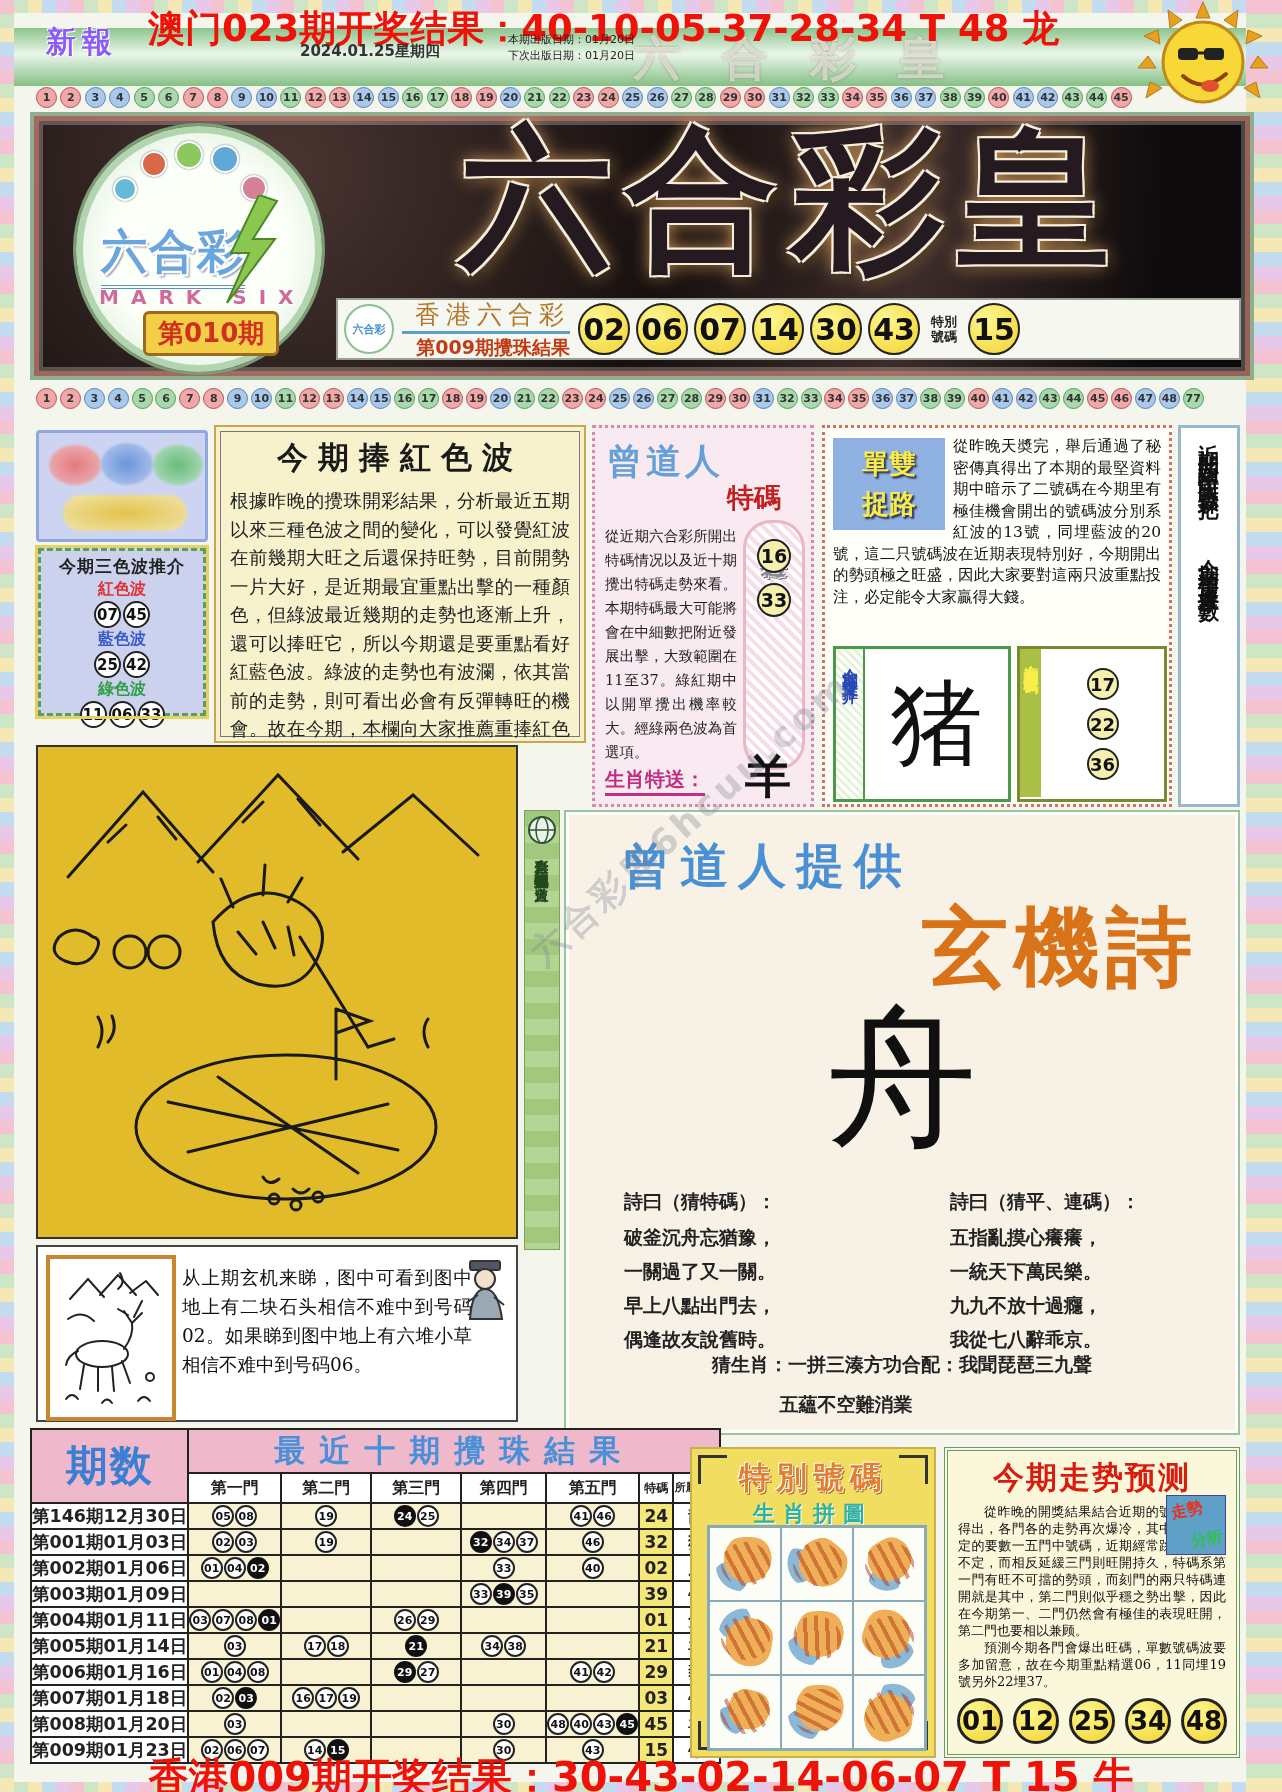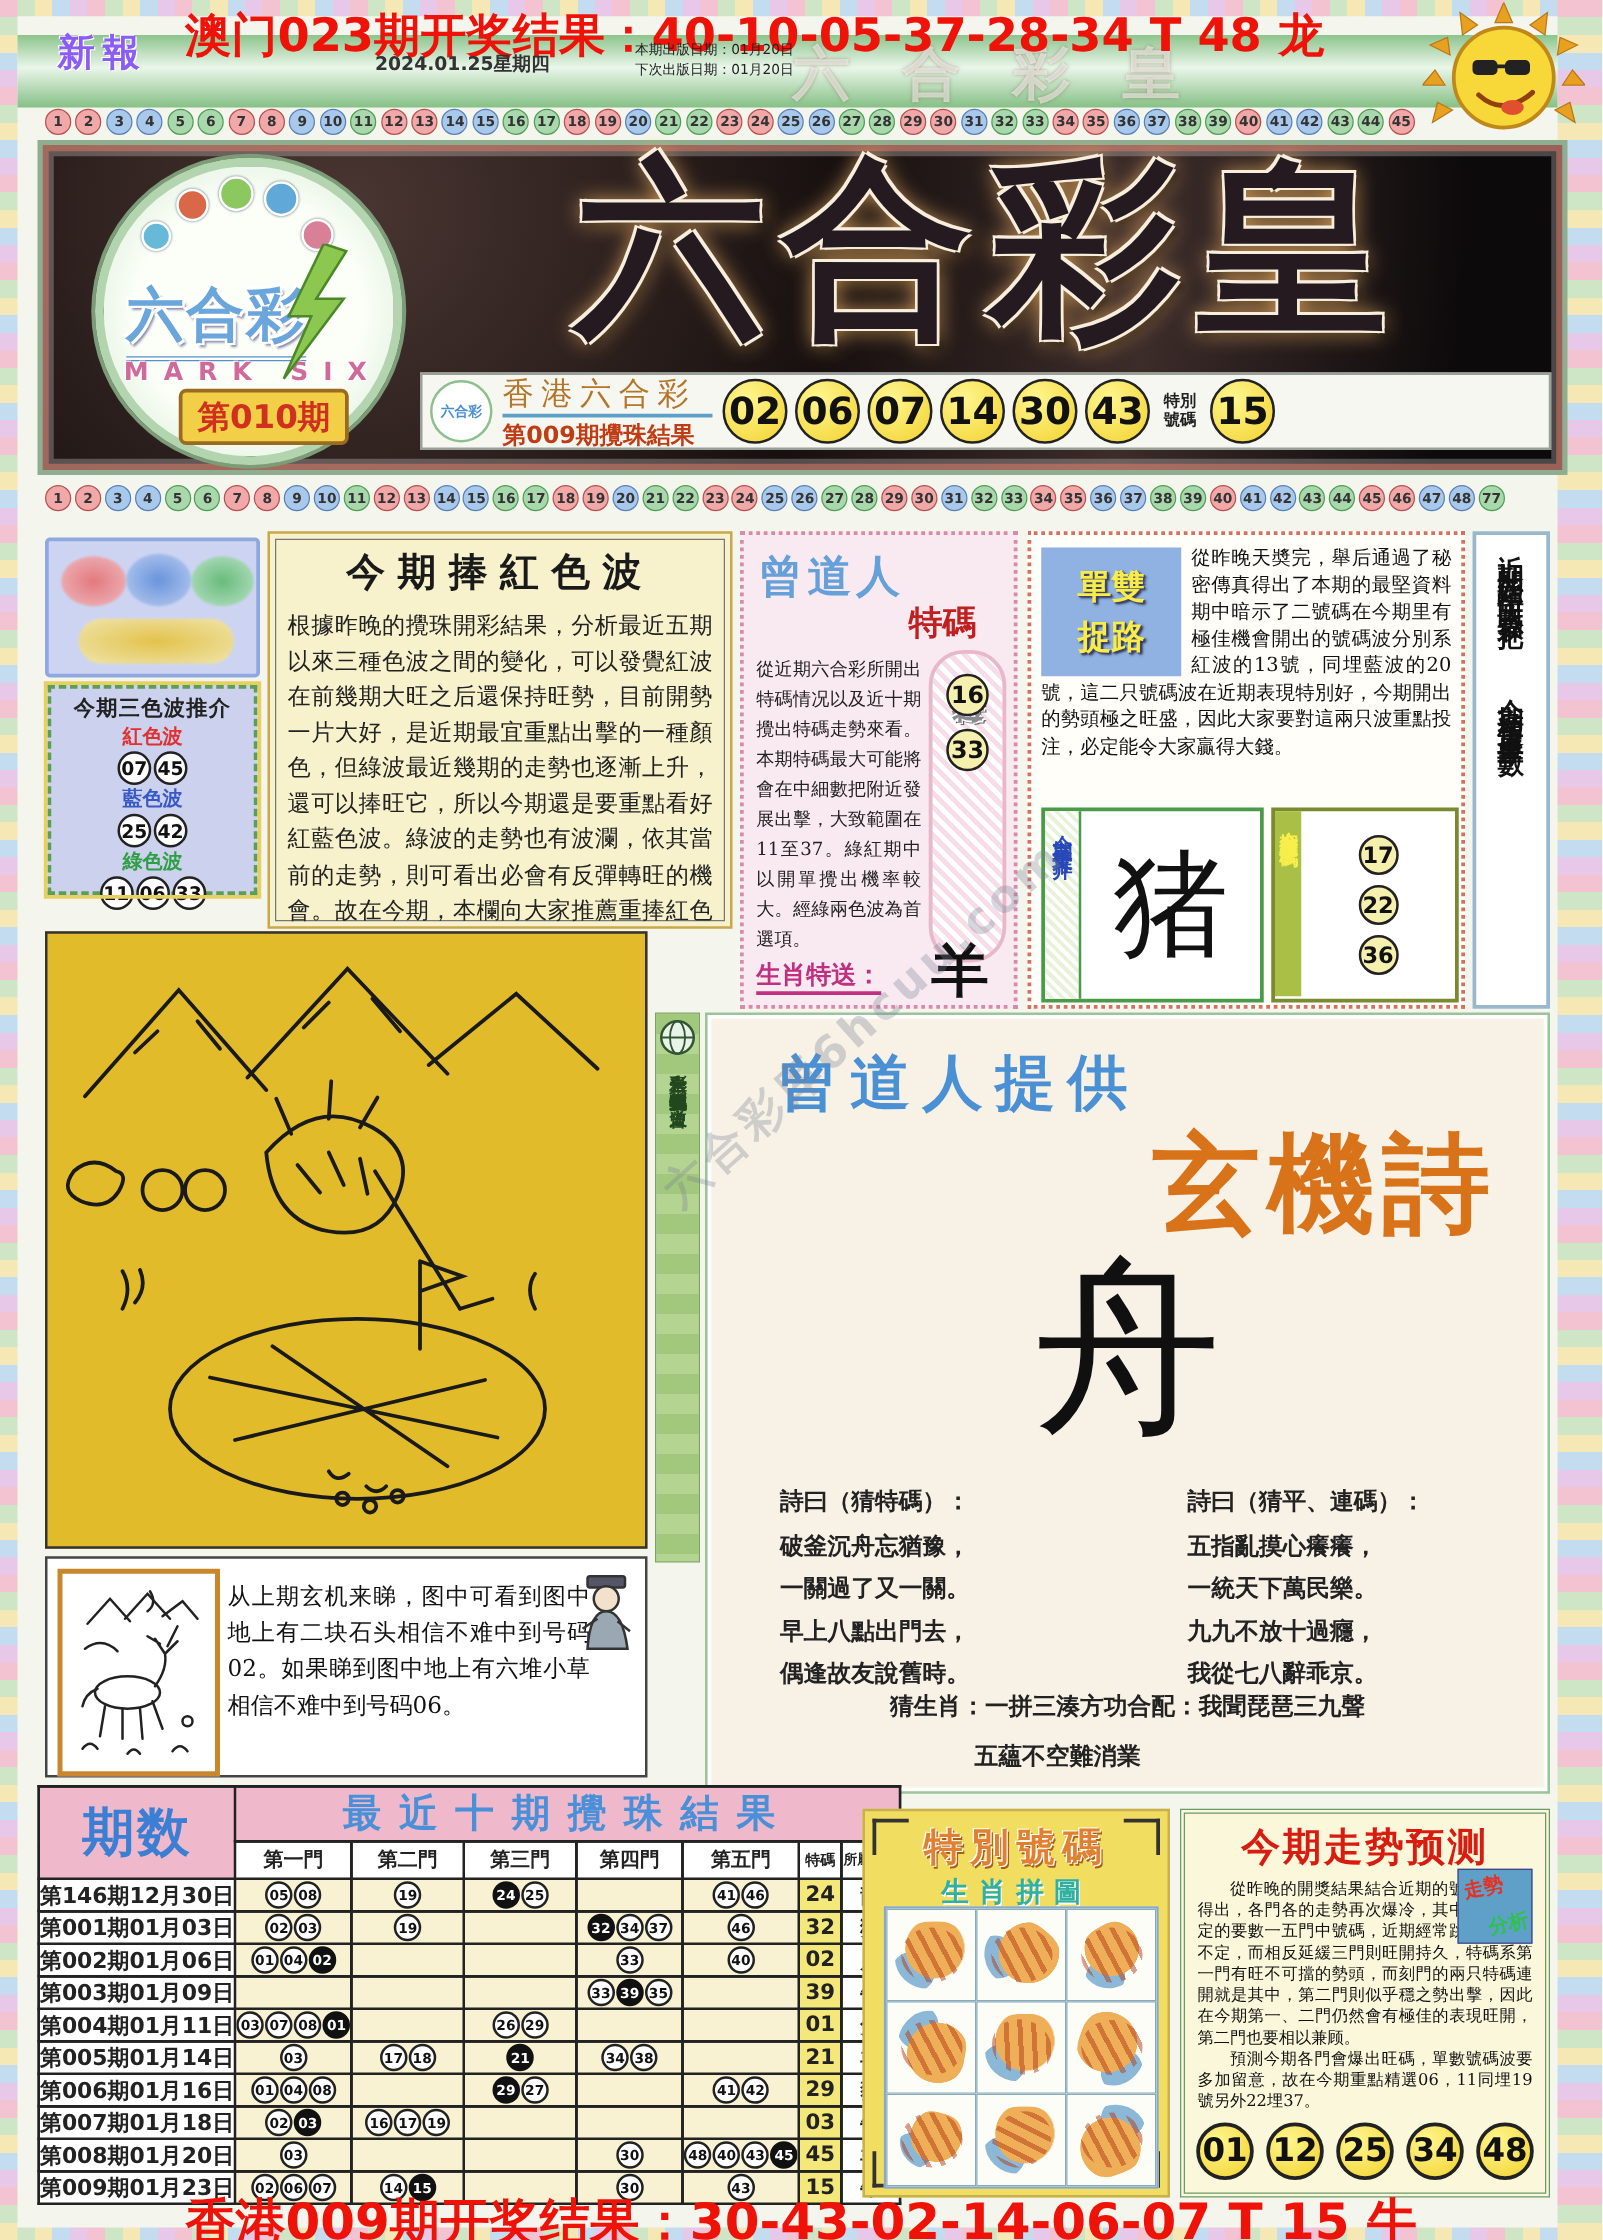--- a/index.html
+++ b/index.html
@@ -48,21 +48,21 @@
   .dot{position:absolute;border-radius:50%;border:2px solid #fff;box-shadow:0 0 2px #567;}
   .badge010{position:absolute;left:60px;top:178px;background:#f2cf46;border:3px solid #9a6a20;border-radius:6px;
         padding:2px 12px;font-size:26px;font-weight:bold;color:#d03020;}
   .main-title{position:absolute;left:300px;top:-18px;width:915px;text-align:center;font-size:152px;font-weight:bold;
         font-family:"DejaVu Serif",serif;color:#241a20;letter-spacing:14px;
         text-shadow:-2px -2px 0 #f8eedd,2px 2px 0 #f8eedd,-2px 2px 0 #f8eedd,2px -2px 0 #f8eedd,0 0 18px rgba(255,190,110,.9),4px 4px 6px #000;}
   .res-bar{position:absolute;left:302px;top:182px;width:905px;height:62px;background:#f7f7f2;border:2px solid #98a098;
         display:flex;align-items:center;gap:8px;padding:0 6px;box-sizing:border-box;}
   .mini-logo{width:46px;height:46px;border-radius:50%;border:2px solid #8cc08c;background:#fff;
         display:flex;align-items:center;justify-content:center;font-size:11px;color:#4a90d0;font-weight:bold;flex:0 0 auto;}
-  .res-label{width:168px;flex:0 0 auto;text-align:left;}
+  .res-label{width:168px;flex:0 0 auto;text-align:right;}
   .res-label .l1{font-size:25px;color:#b4762a;font-family:"DejaVu Serif",serif;letter-spacing:6px;border-bottom:3px solid #5aa0c8;}
   .res-label .l2{font-size:19px;font-weight:bold;color:#c03c14;margin-top:1px;}
   .sp-lbl{width:32px;font-size:13px;font-weight:bold;line-height:15px;text-align:center;white-space:pre-line;flex:0 0 auto;}
   
   .logo-box{left:36px;top:430px;width:172px;height:112px;background:#ccd4f2;border:3px solid #90a8e0;border-radius:4px;overflow:hidden;}
   .blob{position:absolute;border-radius:50%;filter:blur(1px);opacity:.85;}
   .waves-box{left:38px;top:548px;width:168px;height:168px;background:#ccd2ee;border:3px dashed #58a058;outline:3px solid #e8d060;padding:4px 2px;}
   .waves-title{font-size:17px;font-weight:bold;text-align:center;color:#222;letter-spacing:1px;}
   .wave-row{text-align:center;margin-top:1px;}
   .wave-lbl{display:block;font-size:16px;font-weight:bold;font-family:"DejaVu Serif",serif;}
@@ -75,21 +75,21 @@
   .zeng-box{left:592px;top:425px;width:222px;height:382px;background:#f9e9f1;border:3px dotted #d88aa8;}
   .zeng-title{position:absolute;left:12px;top:10px;font-size:35px;font-weight:bold;color:#66a0d8;letter-spacing:4px;}
   .te-lbl{position:absolute;left:132px;top:52px;font-size:27px;font-weight:bold;color:#c02020;font-family:"DejaVu Serif",serif;}
   .tesong{position:absolute;left:148px;top:92px;width:62px;height:250px;border:3px solid #e8b8c8;border-radius:28px;
           background:repeating-linear-gradient(45deg,#fff 0 4px,#f6dde8 4px 8px);display:flex;flex-direction:column;align-items:center;padding-top:8px;box-sizing:border-box;gap:8px;}
   .tesong .lbl{font-size:26px;font-weight:bold;color:#8a8a92;text-shadow:-1px -1px 0 #fff,1px 1px 0 #fff,2px 2px 0 #666;line-height:28px;}
   .zeng-body{position:absolute;left:10px;top:96px;width:132px;font-size:14.5px;line-height:24px;font-family:"DejaVu Serif",serif;color:#222;text-align:justify;}
   .zeng-zlbl{position:absolute;left:10px;top:338px;font-size:20px;font-weight:bold;color:#c03080;border-bottom:3px solid #c03080;font-family:"DejaVu Serif",serif;}
   .zeng-zo{position:absolute;left:150px;top:318px;font-size:46px;font-weight:bold;color:#111;font-family:"DejaVu Serif",serif;}
   .ds-box{left:822px;top:425px;width:350px;height:382px;background:#fffef8;border:3px dotted #d87060;padding:8px;}
-  .ds-title{float:left;width:112px;height:103px;background:#8fb2e2;margin:2px 8px 2px 0;display:flex;align-items:center;justify-content:center;
+  .ds-title{float:left;width:112px;height:92px;background:#8fb2e2;margin:2px 8px 2px 0;display:flex;align-items:center;justify-content:center;
         font-size:27px;font-weight:bold;color:#f6ec4a;text-shadow:1px 1px 0 #446,2px 2px 2px #224;line-height:40px;text-align:center;}
   .ds-title span{width:60px;display:inline-block;}
   .ds-body{font-size:15.5px;line-height:21.5px;font-family:"DejaVu Serif",serif;color:#111;text-align:justify;}
   .ds-bottom{position:absolute;left:8px;top:218px;width:334px;height:156px;display:flex;gap:6px;}
   .ds-rec{flex:0 0 172px;border:3px solid #4a9a4a;background:#fff;display:flex;}
   .ds-rec .vlbl{writing-mode:vertical-rl;text-orientation:upright;font-size:16px;font-weight:bold;color:#2848b8;
         background:repeating-linear-gradient(45deg,#fff 0 3px,#e8f2d8 3px 6px);border-right:2px solid #4a9a4a;padding:6px 3px;letter-spacing:4px;}
   .ds-rec .zo{flex:1;display:flex;align-items:center;justify-content:center;font-size:92px;font-family:"DejaVu Serif",serif;color:#111;}
   .ds-pick{flex:1;border:3px solid #7a8a30;background:#fff;display:flex;}
   .ds-pick .vlbl{writing-mode:vertical-rl;text-orientation:upright;font-size:15px;font-weight:bold;color:#f8ee4c;

